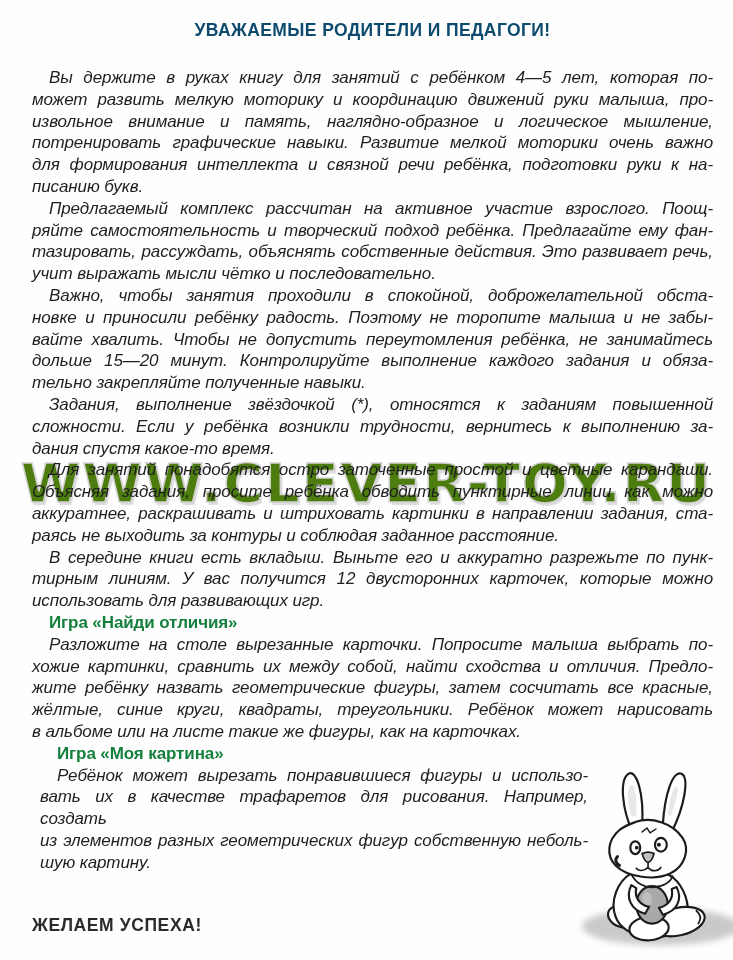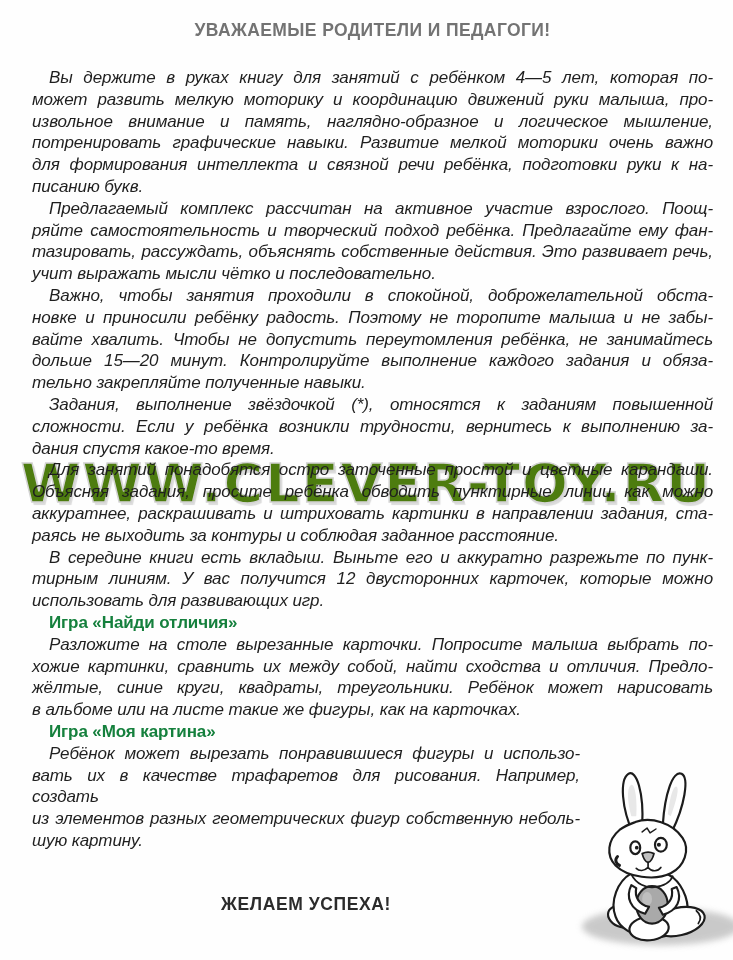--- a/index.html
+++ b/index.html
@@ -31,45 +31,44 @@
   .content{
     position:relative;
     z-index:1;
     padding:20px 20px 0 32px;
   }
   .page-title{
     text-align:center;
     font-size:17.5px;
     font-weight:600;
     letter-spacing:0.4px;
-    color:#737373;
+    color:#0c4a6e;
     margin:0 0 26px 0;
   }
   .body-text{
     font-size:17px;
     line-height:21.8px;
     letter-spacing:-0.1px;
   }
   .para{margin:0;font-style:italic;}
   .line{
     text-align:justify;
     text-align-last:justify;
   }
   .line.first{text-indent:17px;}
   .line.last{text-align-last:left;}
   .subhead{
     font-weight:bold;
     padding-left:17px;
     color:#15803d;
   }
-  .narrow{width:548px;}
+  .narrow{width:548px;margin-left:8px;}
   .closing{
     width:548px;
     margin-top:42px;
-    text-align:center;
     font-size:17.5px;
     font-weight:600;
     letter-spacing:0.6px;
     color:#2b2b2b;
   }
   
   .rabbit{
     position:absolute;
     top:763px;right:0;
     width:160px;height:197px;
@@ -120,20 +119,21 @@
         </div>
         <div class="para">
           <div class="line first">В середине книги есть вкладыш. Выньте его и аккуратно разрежьте по пунк-</div>
           <div class="line">тирным линиям. У вас получится 12 двусторонних карточек, которые можно</div>
           <div class="line last">использовать для развивающих игр.</div>
         </div>
         <div class="subhead">Игра «Найди отличия»</div>
         <div class="para">
           <div class="line first">Разложите на столе вырезанные карточки. Попросите малыша выбрать по-</div>
           <div class="line">хожие картинки, сравнить их между собой, найти сходства и отличия. Предло-</div>
+          <div class="line">жите ребёнку назвать геометрические фигуры, затем сосчитать все красные,</div>
           <div class="line">жёлтые, синие круги, квадраты, треугольники. Ребёнок может нарисовать</div>
           <div class="line last">в альбоме или на листе такие же фигуры, как на карточках.</div>
         </div>
         <div class="subhead narrow">Игра «Моя картина»</div>
         <div class="para narrow">
           <div class="line first">Ребёнок может вырезать понравившиеся фигуры и использо-</div>
           <div class="line">вать их в качестве трафаретов для рисования. Например, создать</div>
           <div class="line">из элементов разных геометрических фигур собственную неболь-</div>
           <div class="line last">шую картину.</div>
         </div>

